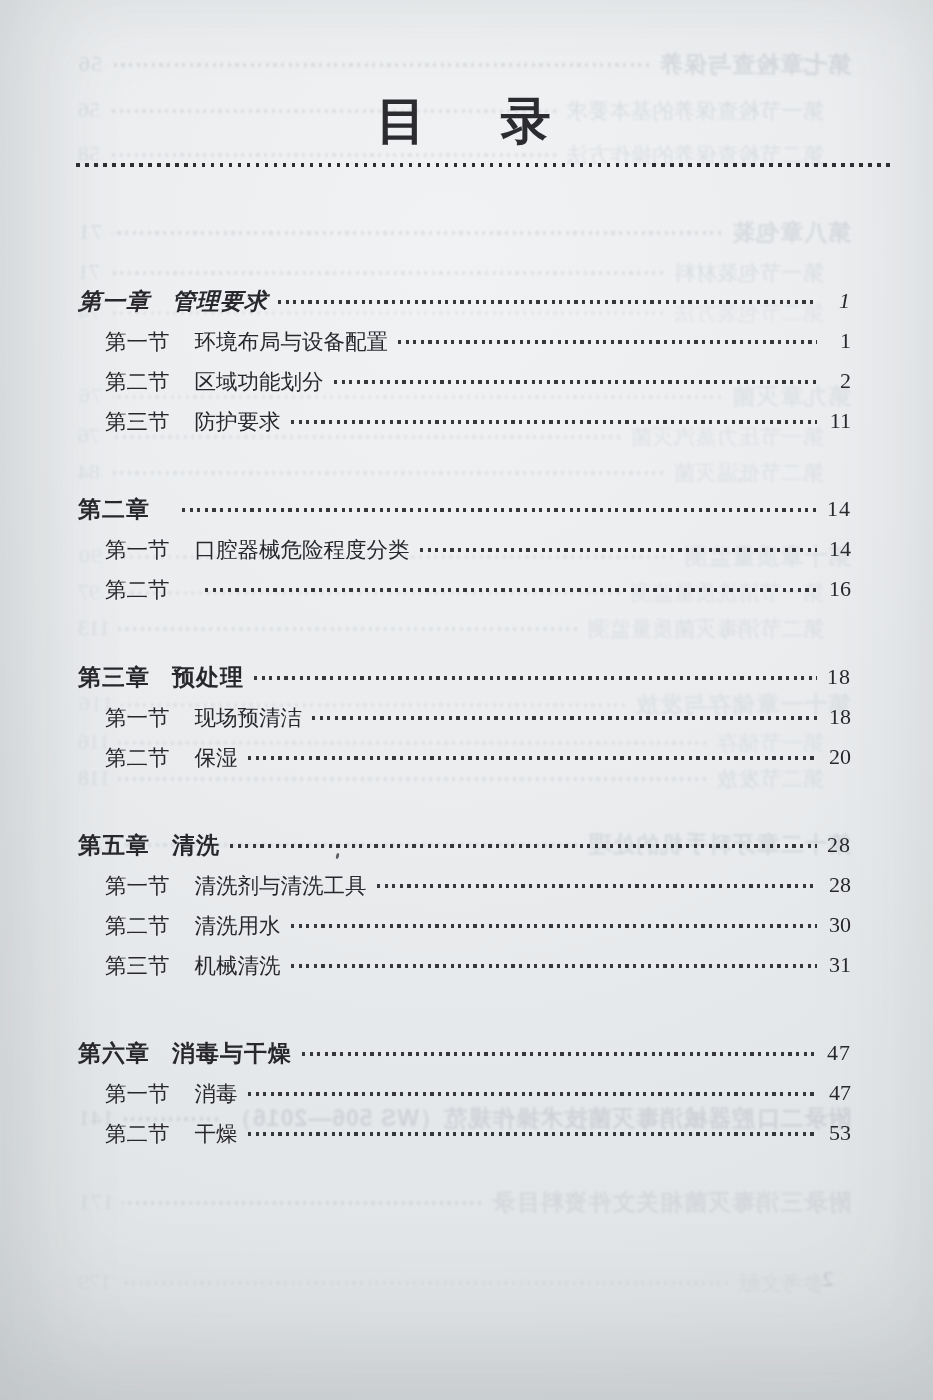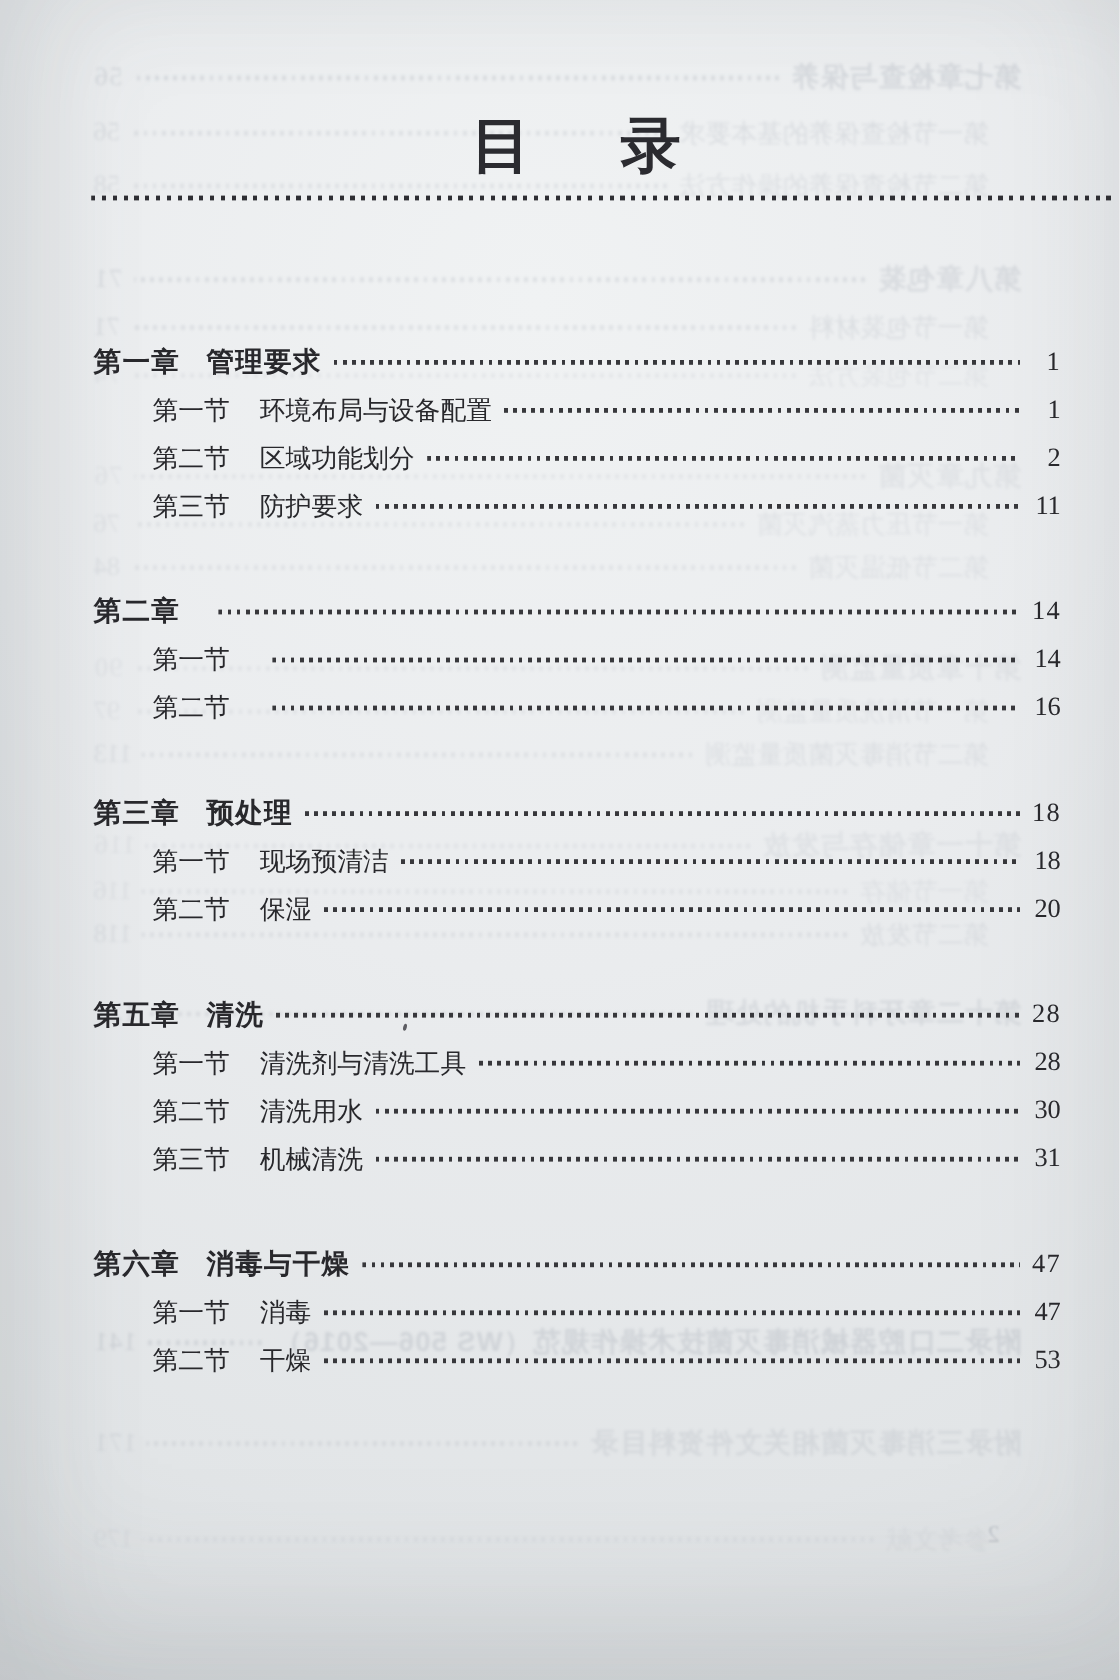--- a/index.html
+++ b/index.html
@@ -9,21 +9,21 @@
     font-family: "Liberation Serif", serif;
     background: radial-gradient(140% 105% at 48% 18%,
       #f0f2f3 0%, #eaecee 38%, #e2e5e7 70%, #d5d8da 100%);
   }
   .page { position: absolute; inset: 0; }
   .vignette {
     position: absolute; inset: 0; pointer-events: none;
     box-shadow: inset 0 -60px 120px rgba(120,126,132,.18),
                 inset 40px 0 90px rgba(120,126,132,.10);
   }
-  .content { position: relative; padding: 0 49px 0 78px; z-index: 2; }
+  .content { position: relative; padding: 0 82px 0 78px; z-index: 2; }
 
   .page-title {
     margin: 0; padding-top: 94px;
     text-align: center;
     font-family: "Liberation Serif", serif;
     font-weight: 700; font-size: 50px; line-height: 1.1;
     color: #2b2b30; letter-spacing: 2px; word-spacing: 58px;
   }
   .title-rule {
     margin-top: 14px; margin-left: -2px; margin-right: -44px;
@@ -31,28 +31,28 @@
     background: repeating-linear-gradient(90deg, #2e2e33 0 3.5px, transparent 3.5px 9px);
   }
 
   .toc { margin-top: 114px; color: #28282c; }
   .row { display: flex; align-items: center; height: 40px; }
   .row.chapter {
     font-family: "Liberation Sans", sans-serif;
     font-weight: 700; font-size: 23px; letter-spacing: 1px;
     margin-top: 48px;
   }
-  .toc > .row.chapter:first-child { margin-top: 16px; }
+  .toc > .row.chapter:first-child { margin-top: 16px; font-style: italic; }
   .row.section {
     font-family: "Liberation Serif", serif;
     font-size: 21.5px; padding-left: 27px;
   }
   .t-label { flex: none; }
   .row.chapter .t-label { margin-right: 22px; }
-  .row.section .t-label { margin-right: 25px; margin-left: 22px; }
+  .row.section .t-label { margin-right: 25px; }
   .t-title { flex: none; white-space: nowrap; }
   .leader {
     flex: 1; height: 3.2px; margin: 0 8px 0 10px;
     background: repeating-linear-gradient(90deg, currentColor 0 3.2px, transparent 3.2px 7.6px);
     transform: translateY(1px); opacity: .92; min-width: 20px;
   }
   .pagenum {
     flex: none; font-family: "Liberation Serif", serif;
     font-weight: 400; font-size: 22px; min-width: 26px; text-align: right;
   }
@@ -235,20 +235,21 @@
           <span class="leader"></span>
           <span class="pagenum">11</span>
         </div>
         <div class="row chapter">
           <span class="t-label">第二章</span>
           <span class="leader"></span>
           <span class="pagenum">14</span>
         </div>
         <div class="row section">
           <span class="t-label">第一节</span>
+          <span class="t-title">口腔器械危险程度分类</span>
           <span class="leader"></span>
           <span class="pagenum">14</span>
         </div>
         <div class="row section">
           <span class="t-label">第二节</span>
           <span class="leader"></span>
           <span class="pagenum">16</span>
         </div>
         <div class="row chapter">
           <span class="t-label">第三章</span>

